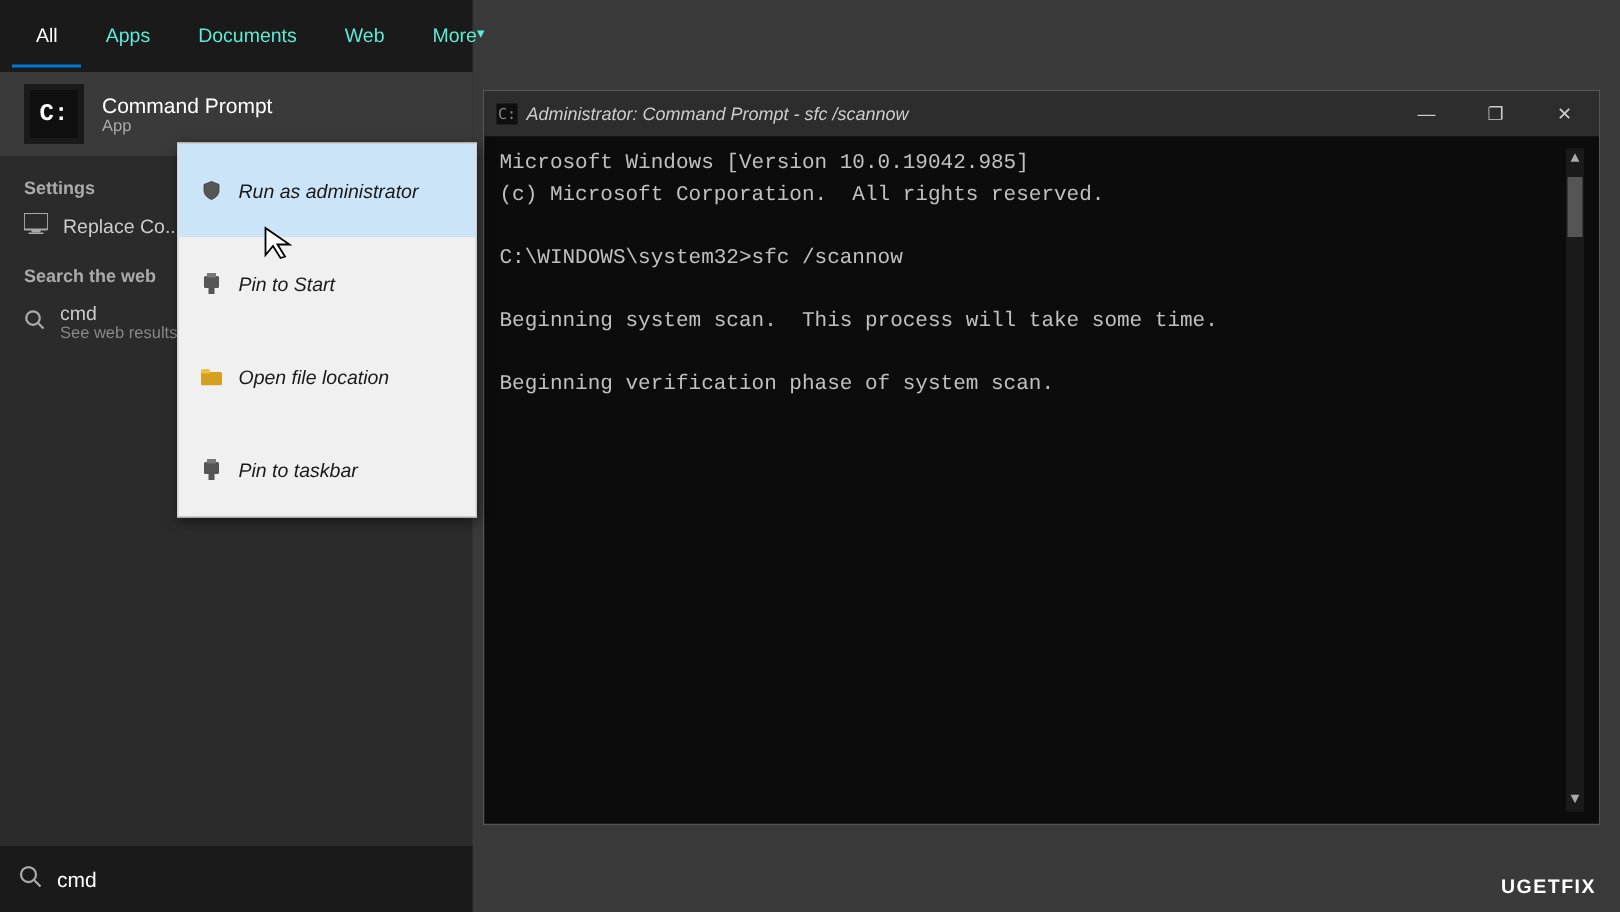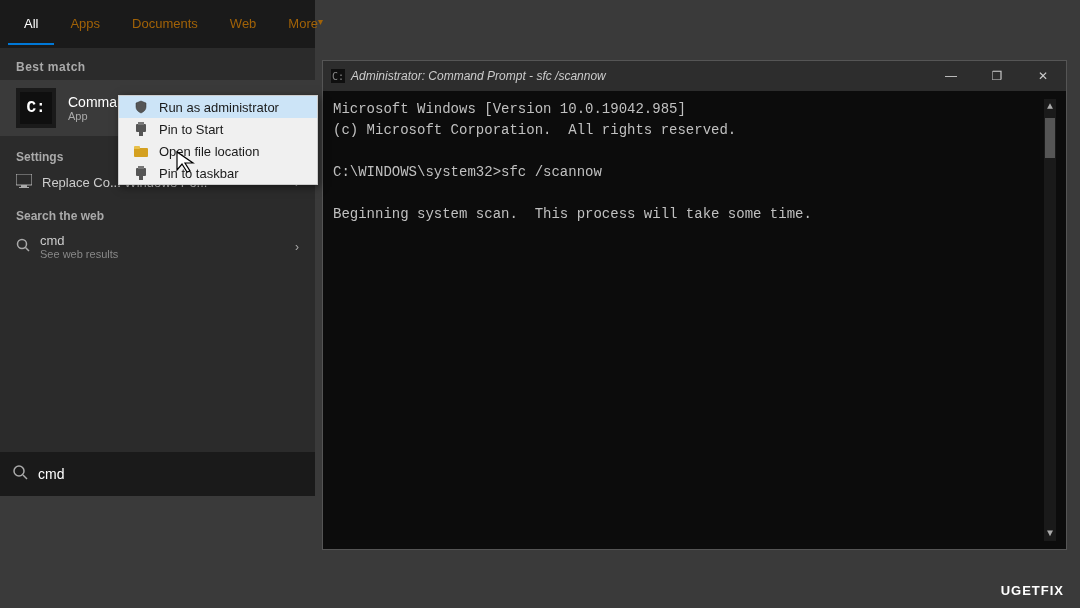--- a/index.html
+++ b/index.html
@@ -19,38 +19,38 @@
       background: #3a3a3a;
       position: relative;
     }
 
     
     .start-menu {
       position: absolute;
       left: 0;
       top: 0;
       width: 315px;
-      height: 496px;
+      height: 608px;
       background: #2b2b2b;
       display: flex;
       flex-direction: column;
     }
 
     
     .nav-tabs {
       display: flex;
       align-items: center;
       background: #1a1a1a;
       height: 48px;
       padding: 0 8px;
       gap: 0;
     }
 
     .nav-tab {
-      color: #a16207;
+      color: #5eead4;
       padding: 12px 16px;
       font-size: 13px;
       cursor: pointer;
       border-bottom: 2px solid transparent;
     }
 
     .nav-tab.active {
       color: #fff;
       border-bottom: 2px solid #0078d7;
     }
@@ -134,24 +134,25 @@
       width: 200px;
       box-shadow: 2px 2px 8px rgba(0,0,0,0.5);
       z-index: 100;
       border: 1px solid #ccc;
     }
 
     .context-menu-item {
       display: flex;
       align-items: center;
       gap: 10px;
-      padding: 3px 14px;
+      padding: 23px 14px;
       font-size: 13px;
       color: #1a1a1a;
       cursor: pointer;
+      font-style: italic;
     }
 
     .context-menu-item.highlighted {
       background: #cce4f7;
     }
 
     .ctx-icon {
       width: 16px;
       height: 16px;
       display: flex;
@@ -412,21 +413,20 @@
       <div class="nav-tab active">All</div>
       <div class="nav-tab">Apps</div>
       <div class="nav-tab">Documents</div>
       <div class="nav-tab">Web</div>
       <div class="nav-tab nav-tab-more">
         <span>More</span>
         <span class="chevron">▾</span>
       </div>
     </div>
 
-    <div class="best-match-label">Best match</div>
 
     <div class="cmd-item">
       <div class="cmd-icon">
         <div class="cmd-icon-inner">
           <span>C:</span>
         </div>
       </div>
       <div class="cmd-text">
         <div class="cmd-name">Command Prompt</div>
         <div class="cmd-type">App</div>
@@ -535,20 +535,21 @@
     </div>
     <div class="cmd-content">
       <div class="cmd-text-area">
         <p>Microsoft Windows [Version 10.0.19042.985]</p>
         <p>(c) Microsoft Corporation.  All rights reserved.</p>
         <p>&nbsp;</p>
         <p>C:\WINDOWS\system32&gt;sfc /scannow</p>
         <p>&nbsp;</p>
         <p>Beginning system scan.  This process will take some time.</p>
         <p>&nbsp;</p>
+        <p>Beginning verification phase of system scan.</p>
       </div>
       <div class="cmd-scrollbar">
         <div class="scrollbar-arrow">▲</div>
         <div class="scrollbar-thumb"></div>
         <div style="flex:1"></div>
         <div class="scrollbar-arrow">▼</div>
       </div>
     </div>
   </div>
 

